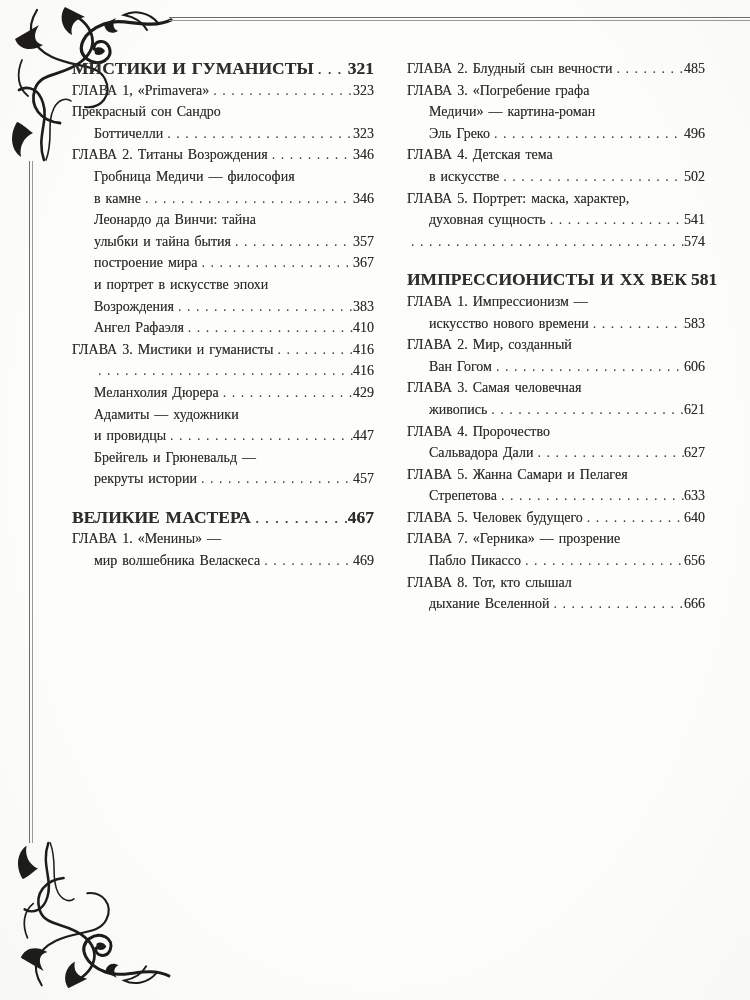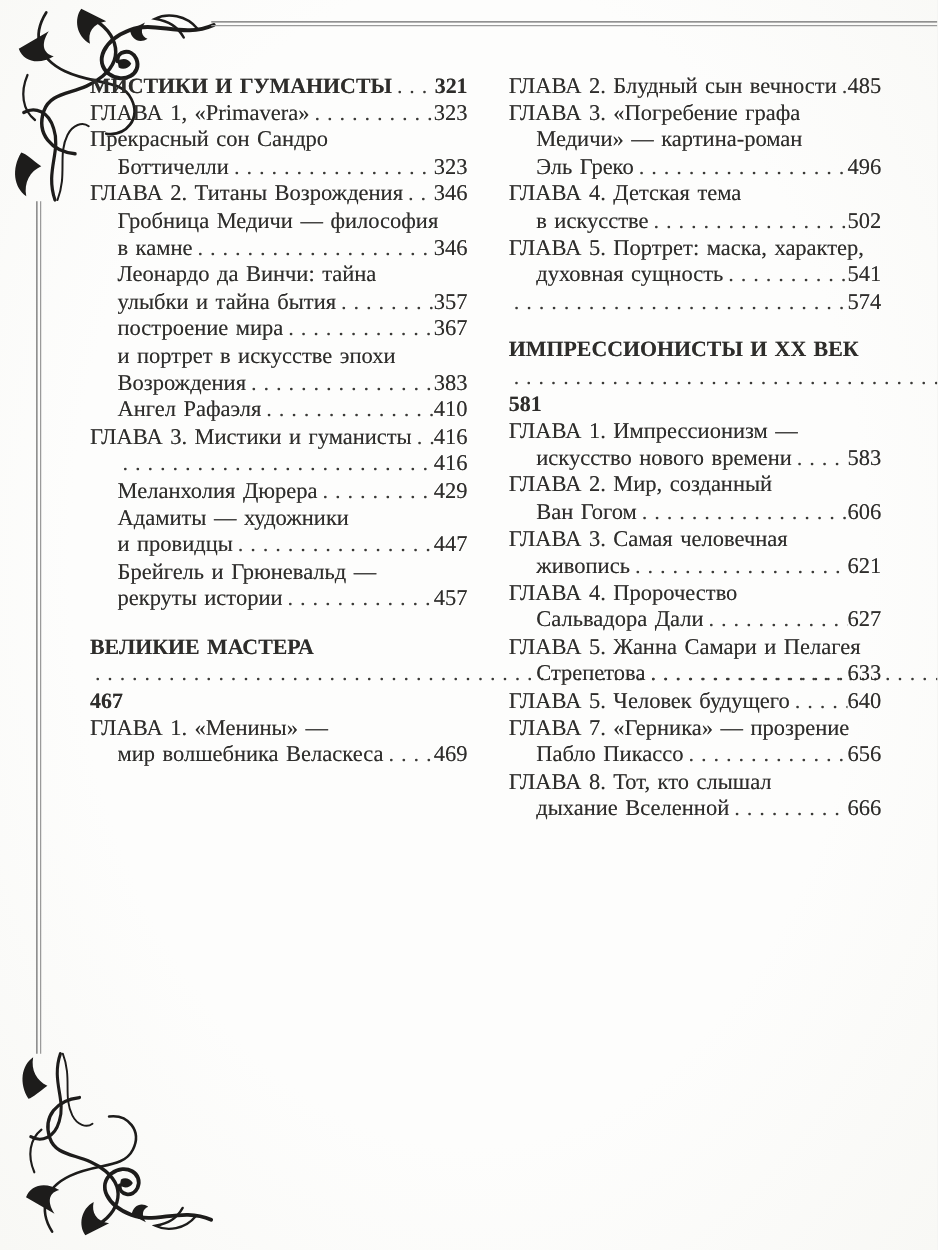--- a/index.html
+++ b/index.html
@@ -28,26 +28,26 @@
   }
   .corner { position:absolute; }
   .corner.tl { left:8px; top:4px; }
   .corner.bl { left:10px; top:841px; transform:scaleY(-1); }
   
   .col { position:absolute; top:48px;margin-top:10px; }
   .col-left  { left:72px;  width:302px; }
   .col-right { left:407px; width:298px; }
   .toc-line {
     display:flex; align-items:baseline;
-    font-size:18px; line-height:21.6px;
+    font-size:14px; line-height:21.6px;
     word-spacing:1.5px;
     white-space:nowrap;
   }
   .toc-line.indent { padding-left:22px; }
-  .toc-line.gap-before { margin-top:17px;flex-direction:column; }
+  .toc-line.gap-before { margin-top:17px; }
   .toc-line.heading .toc-text,
   .toc-line.heading .toc-page { font-weight:bold; }
   .toc-line.heading { font-size:17.5px; }
   .toc-text { flex:0 0 auto; text-shadow:0 0 0.5px rgba(46,45,43,0.55); }
   .leader {
     flex:1 1 auto; min-width:0; overflow:hidden;
     letter-spacing:5.5px; padding-left:4px;
     color:#3a3936;
   }
   .toc-page { flex:0 0 auto; text-shadow:0 0 0.5px rgba(46,45,43,0.55); }

